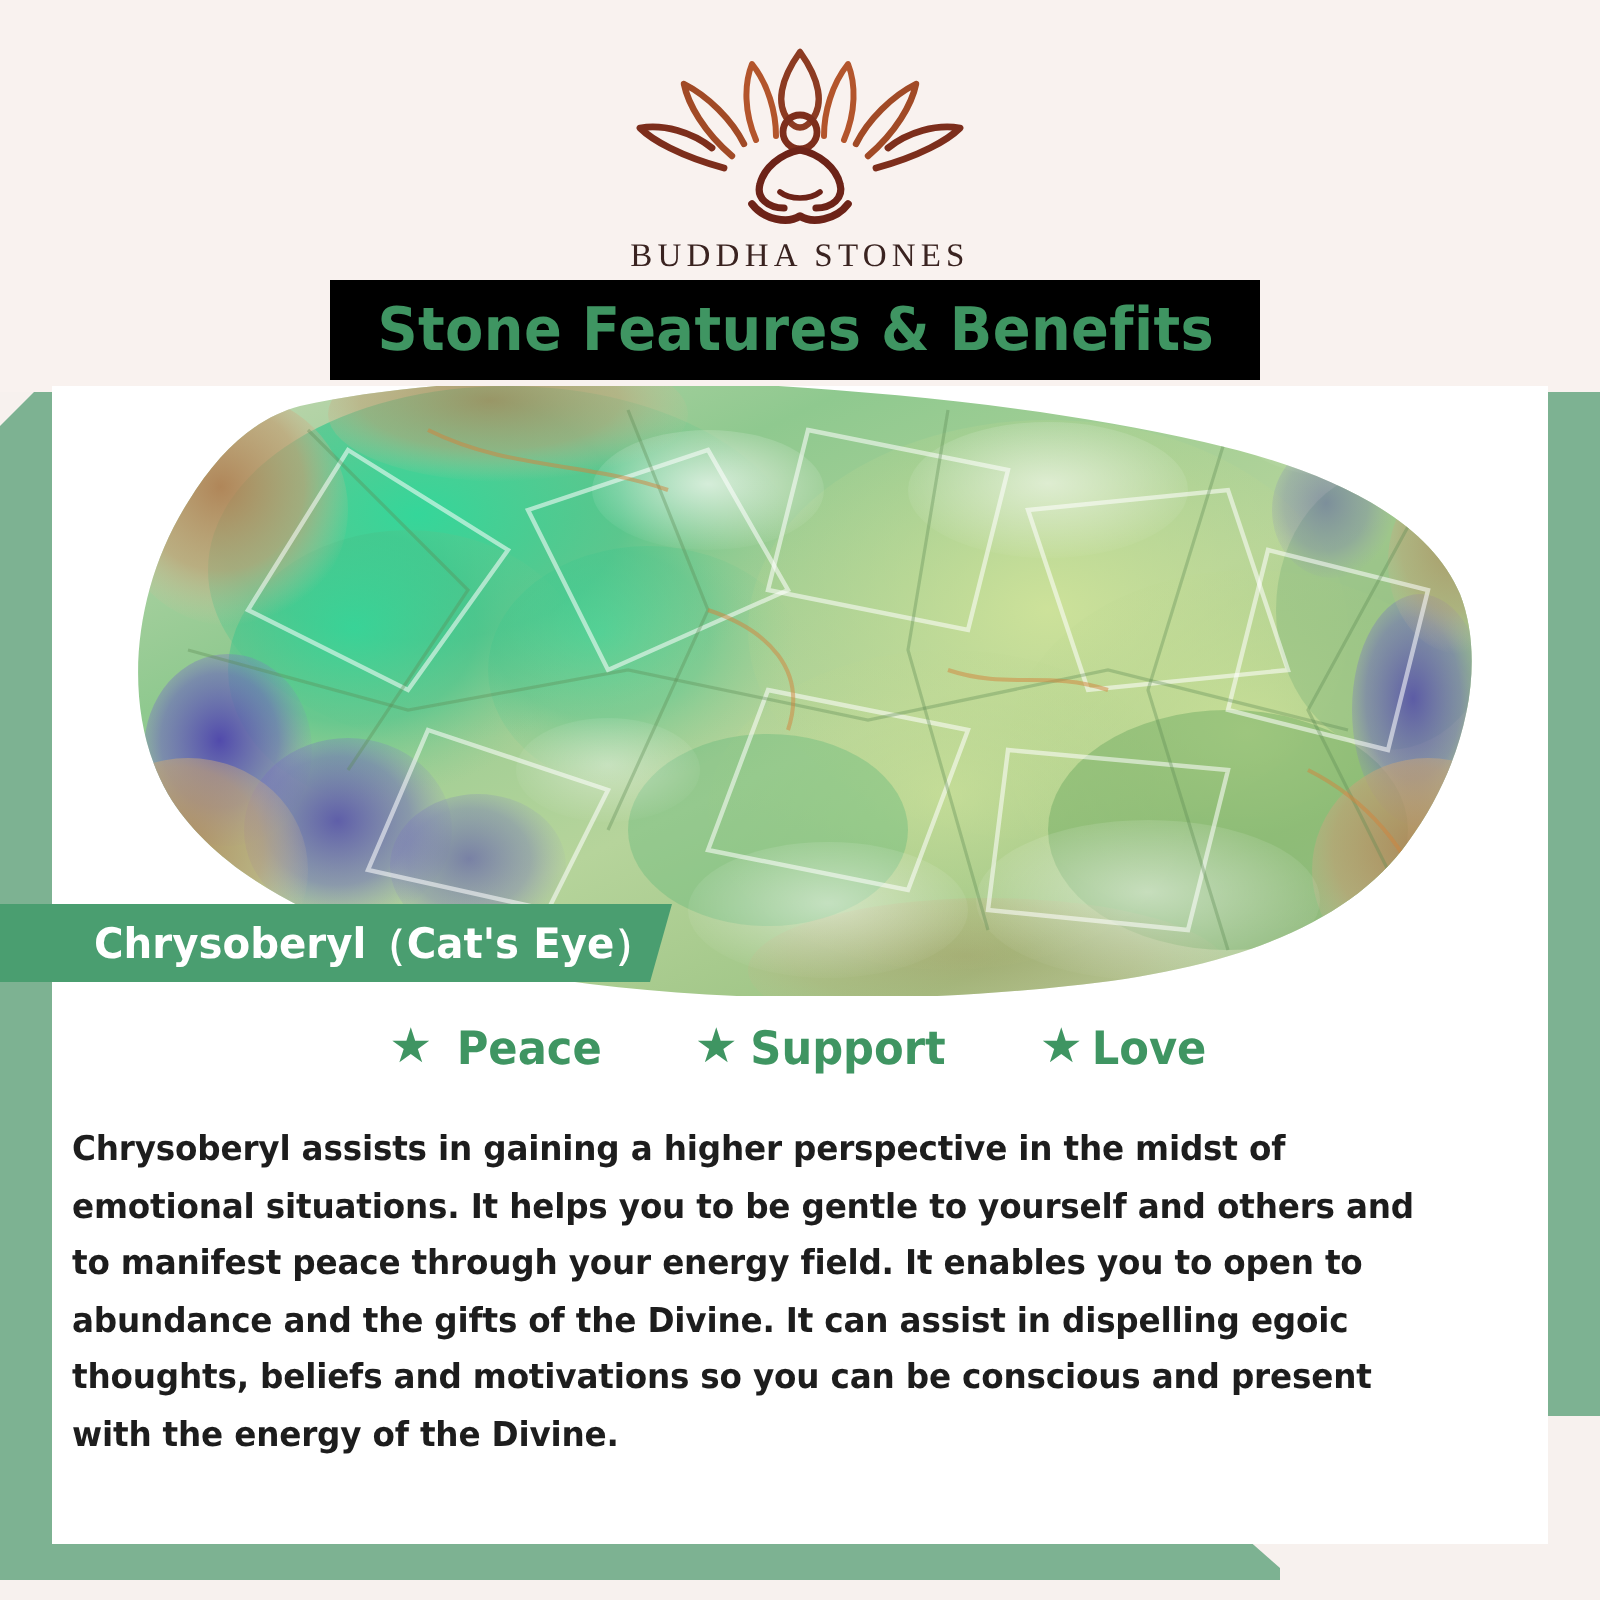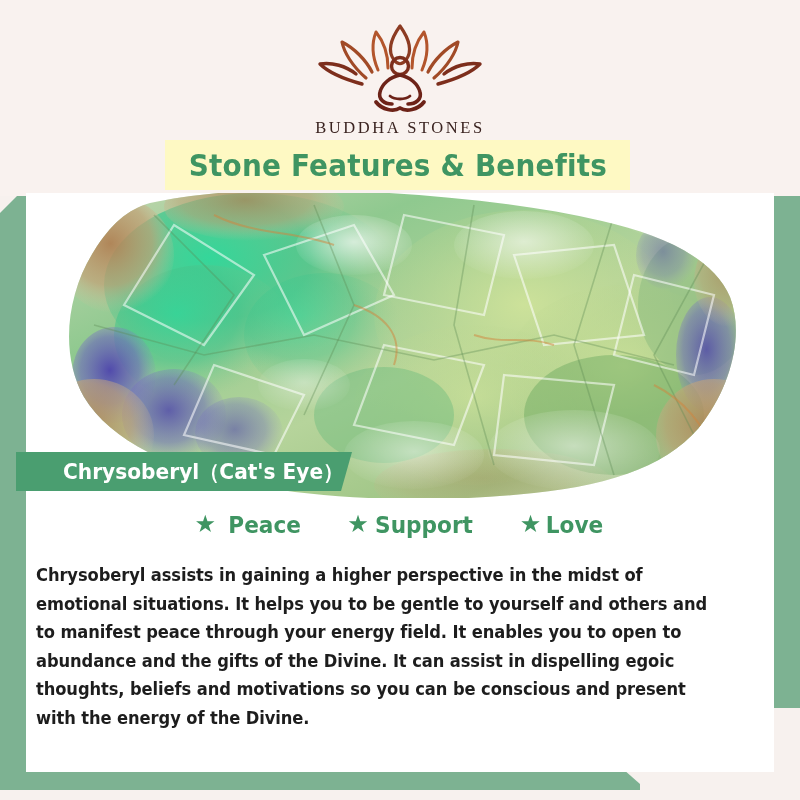--- a/index.html
+++ b/index.html
@@ -87,21 +87,21 @@
     font-weight: 400;
   }
 
   
   .title-band {
     position: absolute;
     left: 165px;
     top: 140px;
     width: 465px;
     height: 50px;
-    background: #fef9c3;
+    background: #000000;
     display: flex;
     align-items: center;
     justify-content: center;
   }
   .title-text {
     font-family: "DejaVu Sans", sans-serif;
     font-size: 30px;
     font-weight: bold;
     color: #3f9562;
     letter-spacing: 0.2px;
@@ -123,21 +123,21 @@
     position: absolute;
     left: 28px;
     top: -8px;
     width: 700px;
     height: 320px;
   }
 
   
   .stone-label {
     position: absolute;
-    left: 16px;
+    left: 0;
     top: 452px;
     width: 336px;
     height: 39px;
     background: #4a9e70;
     clip-path: polygon(0 0, 100% 0, calc(100% - 11px) 100%, 0 100%);
     display: flex;
     align-items: center;
   }
   .stone-label-text {
     margin-left: 47px;

